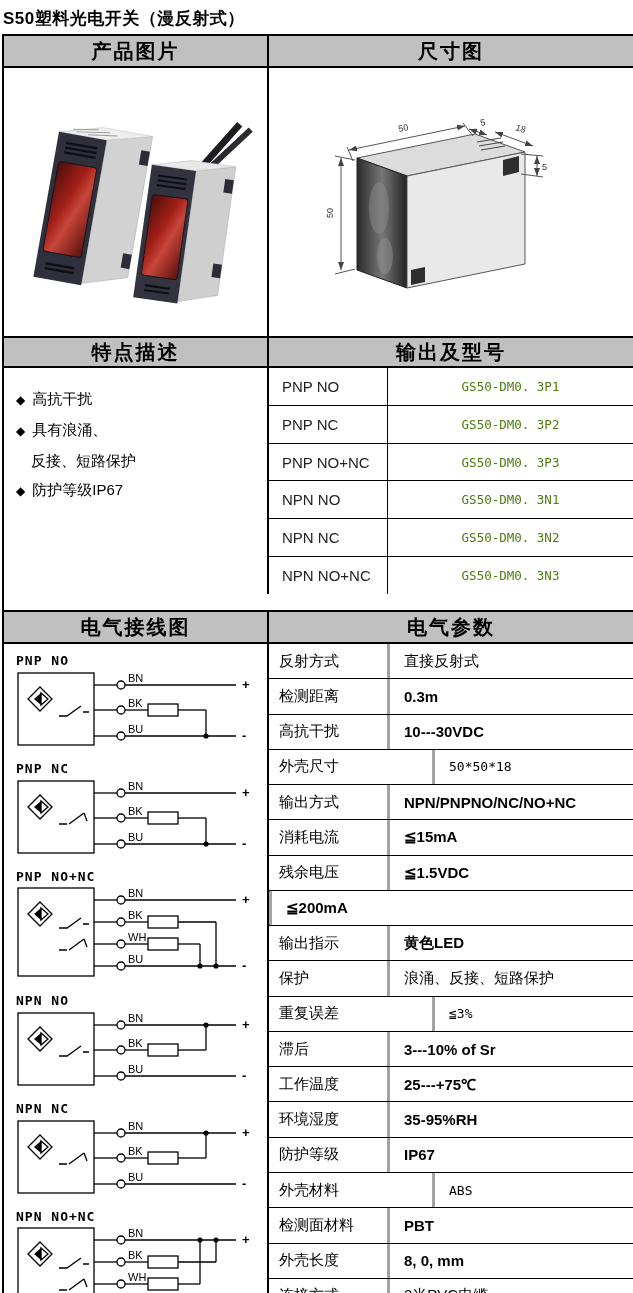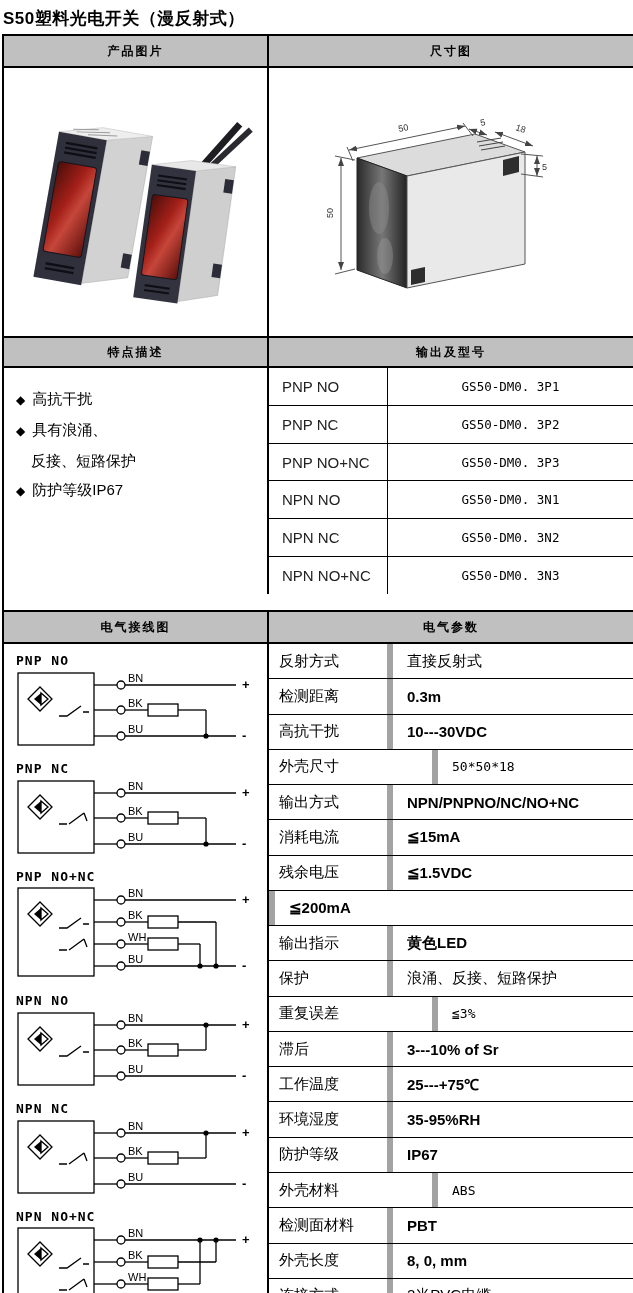--- a/index.html
+++ b/index.html
@@ -3,46 +3,46 @@
 <meta charset="utf-8">
 <style>
   html,body{margin:0;padding:0;background:#fff;}
   body{width:633px;color:#000;font-family:"Liberation Sans",sans-serif;}
   .title{font-size:17px;font-weight:bold;margin:7px 2px 4px 3px;letter-spacing:.5px;}
   .spec{width:629px;margin-left:2px;border:2px solid var(--table-border,#000);}
   .band{display:grid;grid-template-columns:263px 1fr;border-bottom:2px solid var(--table-border,#000);}
   .band:last-child{border-bottom:none;}
   .cell{min-width:0;}
   .cell-r{border-left:2px solid var(--table-border,#000);}
-  .hdr{background:var(--header-bg,#c0c0c0);font-weight:bold;font-size:12px;
+  .hdr{background:var(--header-bg,#c0c0c0);font-weight:bold;font-size:20px;
        display:flex;align-items:center;justify-content:center;letter-spacing:2px;}
   .h30{height:30px;} .h34{height:28px;}
   .c-mid{height:226px;}
   .c-bot{height:669px;overflow:hidden;}
   
   .photo-cell{display:flex;align-items:center;justify-content:center;height:250px;overflow:hidden;}
   .dims-cell{height:250px;overflow:hidden;padding:18px 0 0 26px;}
   
   .features{padding:16px 6px 0 12px;font-size:15px;line-height:29px;}
   .feat{white-space:nowrap;}
   .feat .b{font-size:12px;margin-right:7px;}
   .feat.cont{padding-left:15px;}
   
   .models{display:flex;flex-direction:column;height:226px;}
   .model-row{flex:1;display:grid;grid-template-columns:118px 1fr;border-bottom:1px solid #000;}
   .model-row:last-child{border-bottom:none;}
   .model-out{display:flex;align-items:center;padding-left:13px;font-size:15px;color:#222;}
   .model-name{display:flex;align-items:center;justify-content:center;border-left:1px solid #000;
-              font-family:"DejaVu Sans Mono",monospace;font-size:12.5px;color:#000000;}
+              font-family:"DejaVu Sans Mono",monospace;font-size:12.5px;color:#4d7c0f;}
   
   .params{display:flex;flex-direction:column;height:669px;}
   .param-row{flex:1;display:grid;grid-template-columns:118px 1fr;border-bottom:1px solid #000;}
   .param-row:last-child{border-bottom:none;}
   .param-label{display:flex;align-items:center;padding-left:10px;font-size:15px;}
-  .param-value{display:flex;align-items:center;padding-left:14px;border-left:6px solid #a3a3a3;}
+  .param-value{display:flex;align-items:center;padding-left:14px;border-left:3px solid #a3a3a3;}
   .v-b{font-weight:bold;font-size:15px;}
   .v-n{font-size:15px;}
   .v-m{font-family:"DejaVu Sans Mono",monospace;font-size:13px;margin-left:45px;}
   
   .wiring{padding:8px 0 0 6px;}
   .wblock{margin-bottom:2px;}
   .ln{stroke:#000;stroke-width:1.3;}
   .wlabel{font:bold 13px "DejaVu Sans Mono",monospace;letter-spacing:1px;}
   .wname{font:11px "Liberation Sans",sans-serif;}
   .pm{font:bold 13px "Liberation Sans",sans-serif;}

